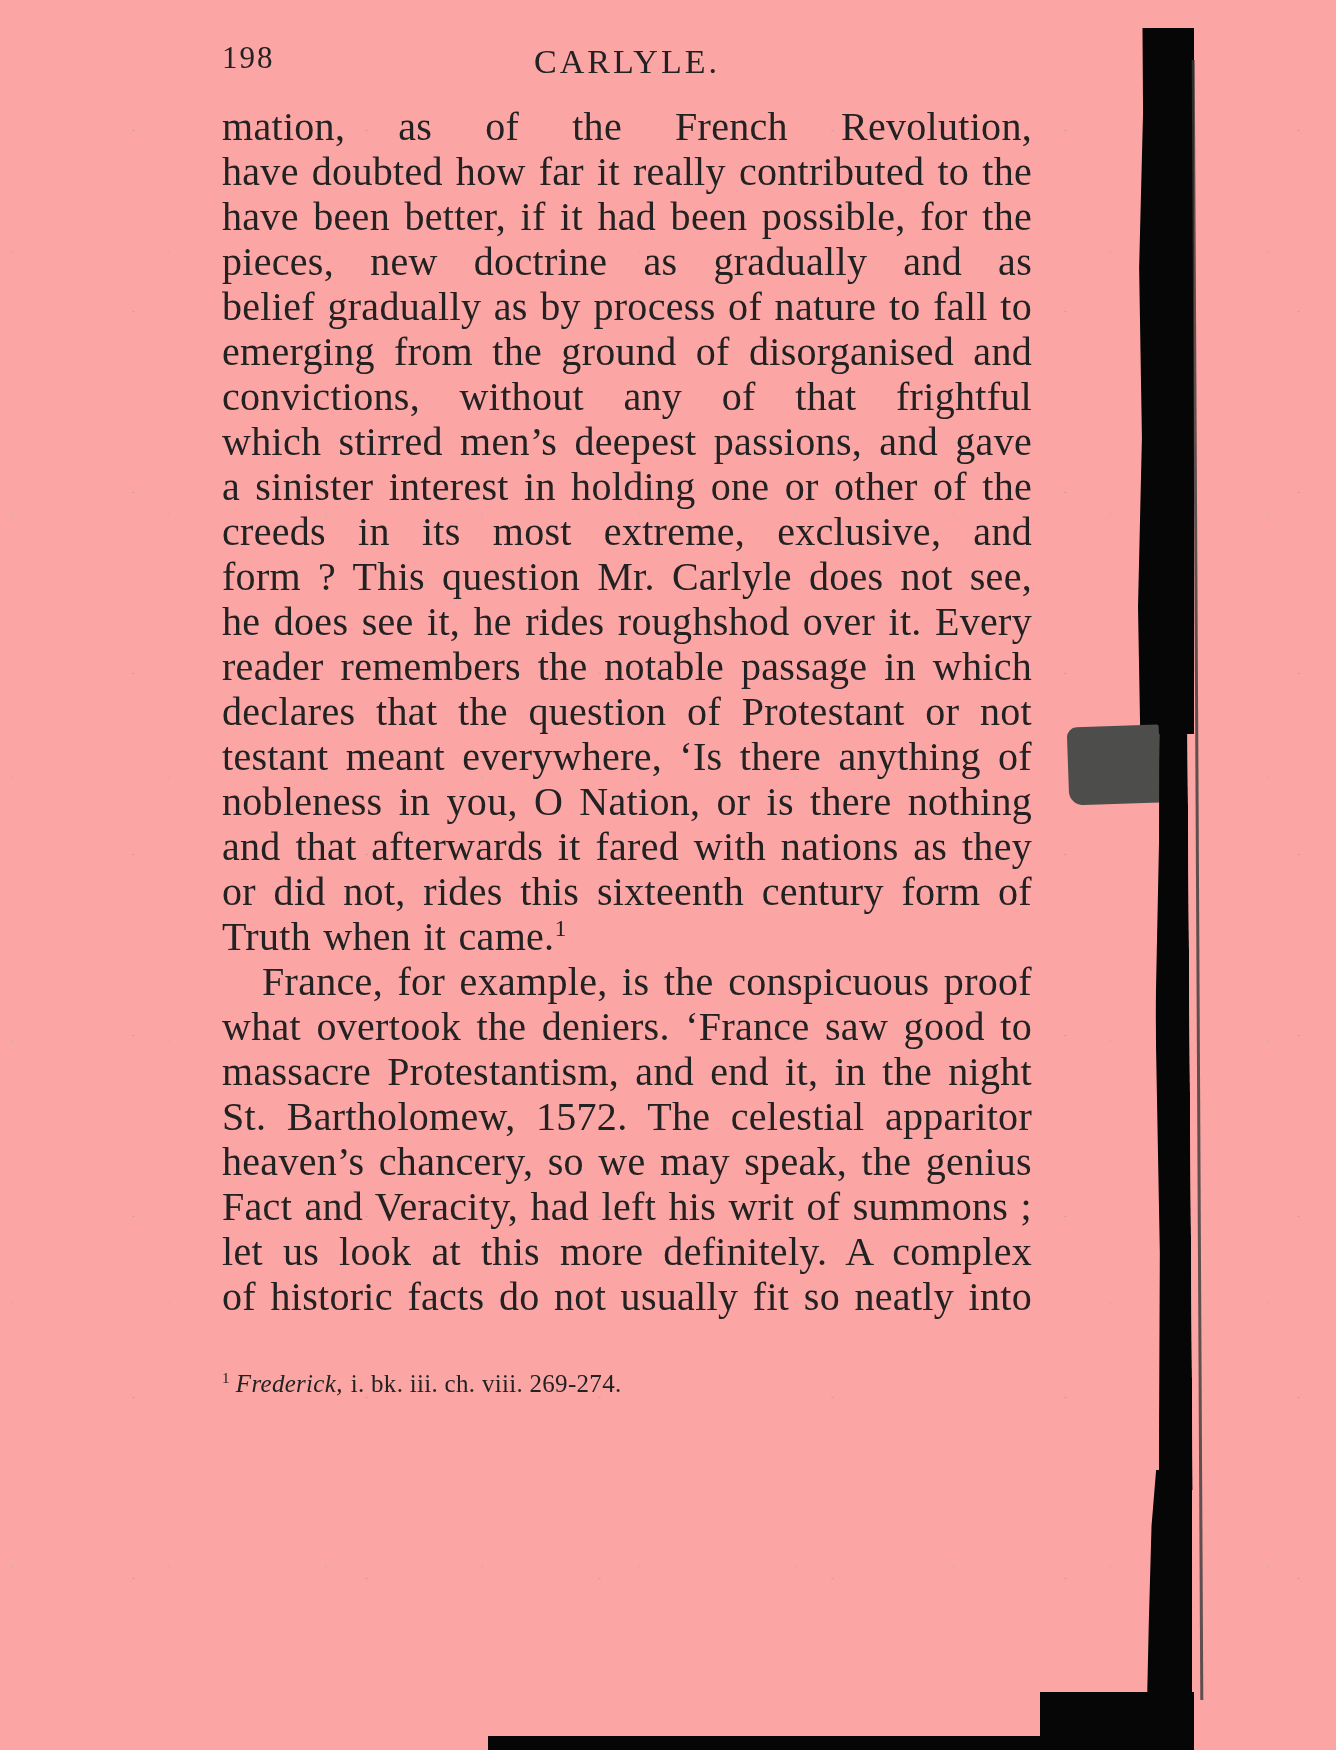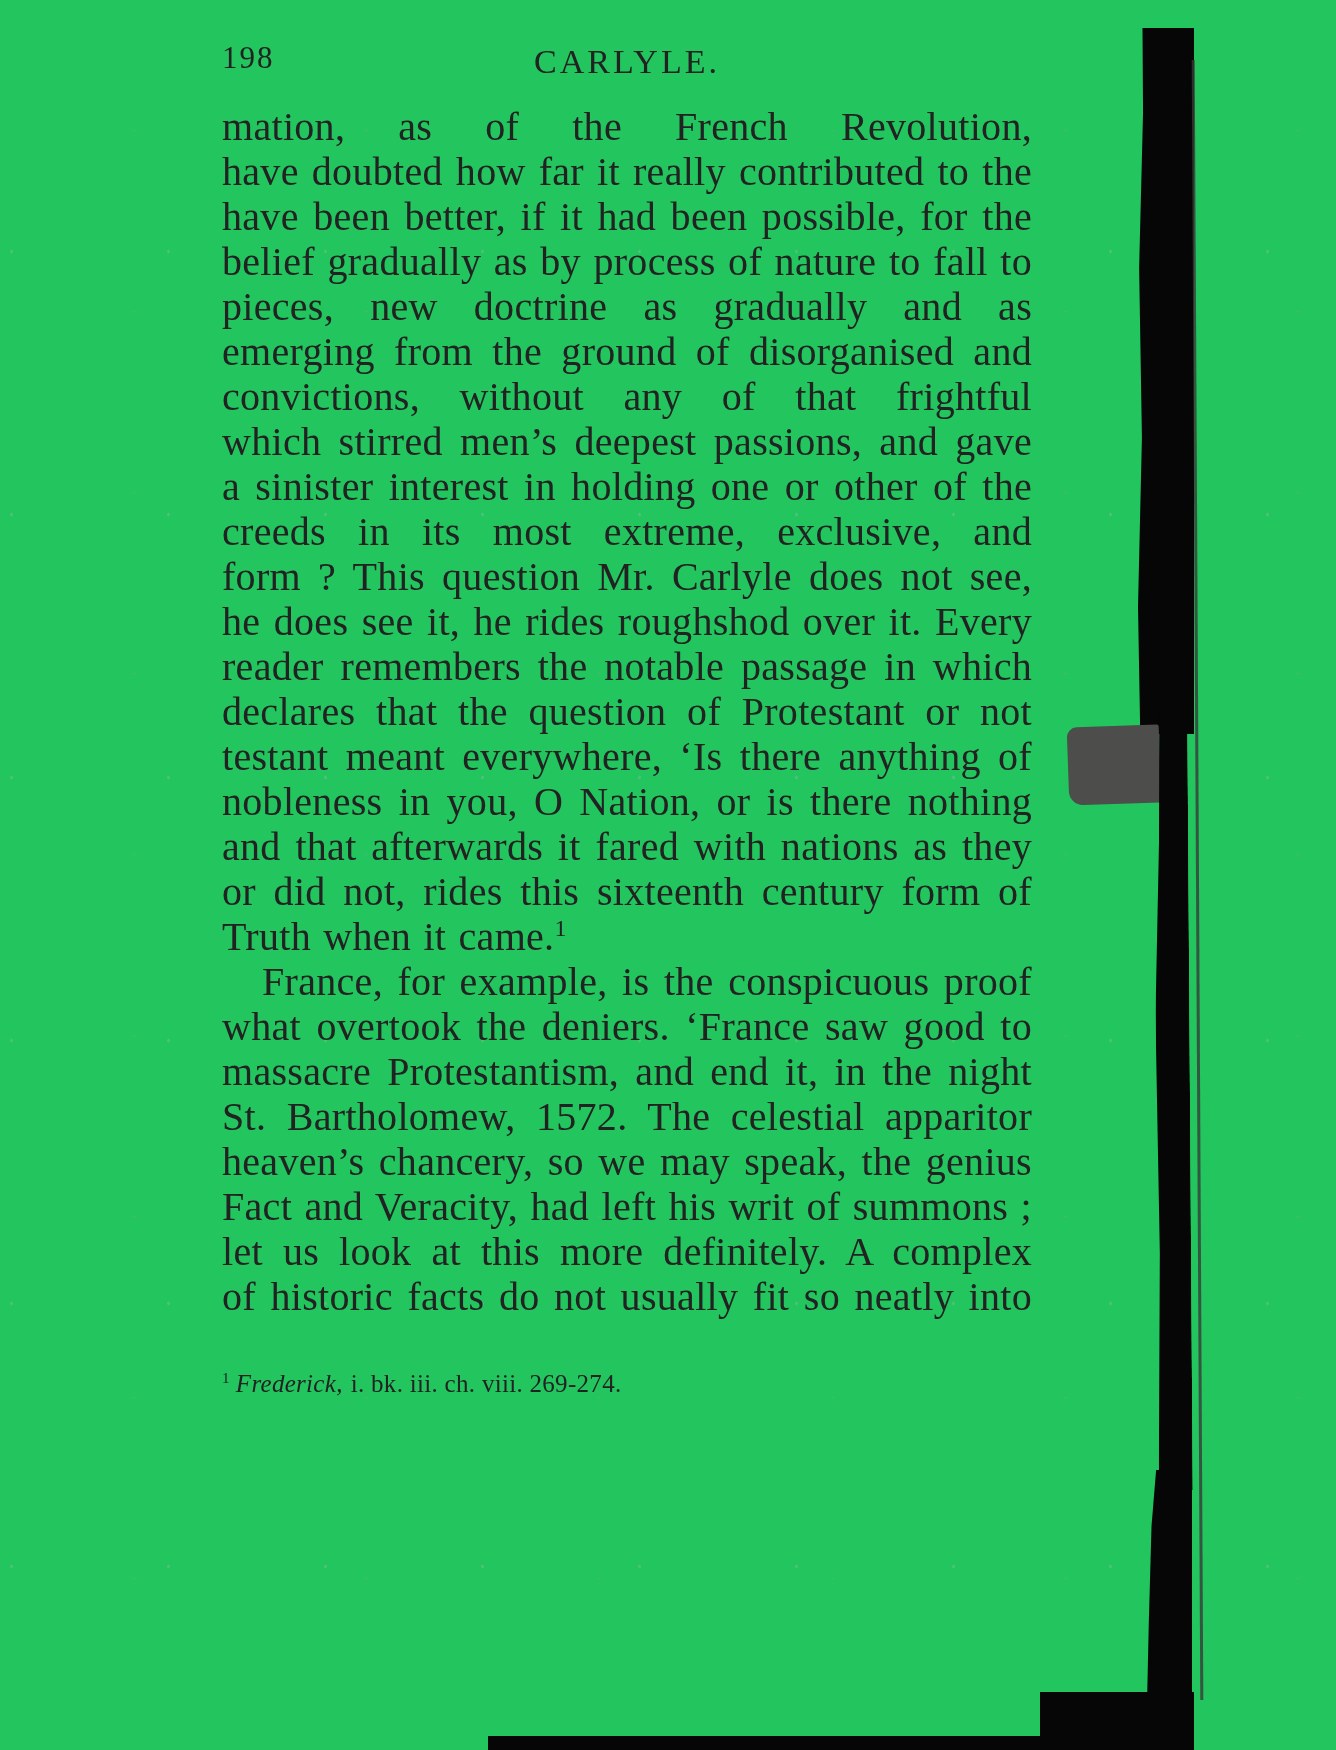--- a/index.html
+++ b/index.html
@@ -4,21 +4,21 @@
 <style>
   html, body {
     margin: 0;
     padding: 0;
     background: #ffffff;
   }
   .page {
     position: relative;
     width: 1336px;
     height: 1750px;
-    background: #22c55e;
+    background: #fca5a5;
     overflow: hidden;
     font-family: "Liberation Serif", serif;
     color: #222222;
   }
   
   .speckles {
     position: absolute;
     inset: 0;
     background-image:
       radial-gradient(#9a9a96 1px, transparent 1.4px),
@@ -131,22 +131,22 @@
     <span class="page-number">198</span>
     <span class="running-title">CARLYLE.</span>
   </div>
 
   <div class="text-block">
 
     <div class="paragraph">
       <div class="line j">mation, as of the French Revolution, philosophers</div>
       <div class="line j">have doubted how far it really contributed to the</div>
       <div class="line j">have been better, if it had been possible, for the old</div>
+      <div class="line j">pieces, new doctrine as gradually and as normally</div>
       <div class="line j">belief gradually as by process of nature to fall to</div>
-      <div class="line j">pieces, new doctrine as gradually and as normally</div>
       <div class="line j">emerging from the ground of disorganised and decayed</div>
       <div class="line j">convictions, without any of that frightful violence</div>
       <div class="line j">which stirred men’s deepest passions, and gave them</div>
       <div class="line j">a sinister interest in holding one or other of the rival</div>
       <div class="line j">creeds in its most extreme, exclusive, and intolerant</div>
       <div class="line j">form ?   This question Mr. Carlyle does not see, or, if</div>
       <div class="line j">he does see it, he rides roughshod over it.  Every</div>
       <div class="line j">reader remembers the notable passage in which he</div>
       <div class="line j">declares that the question of Protestant or not Pro-</div>
       <div class="line j">testant meant everywhere, ‘Is there anything of</div>

